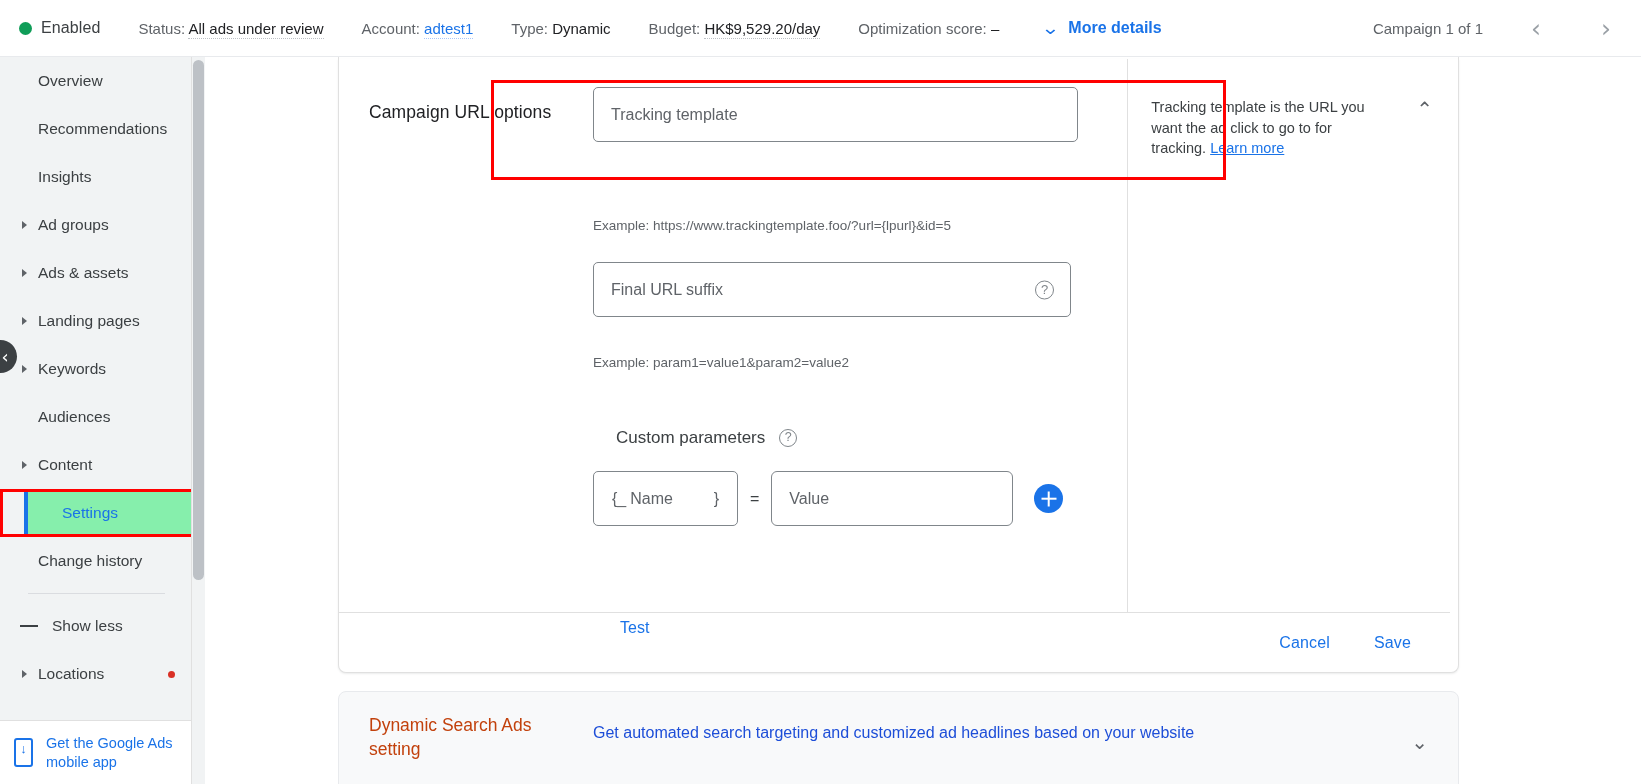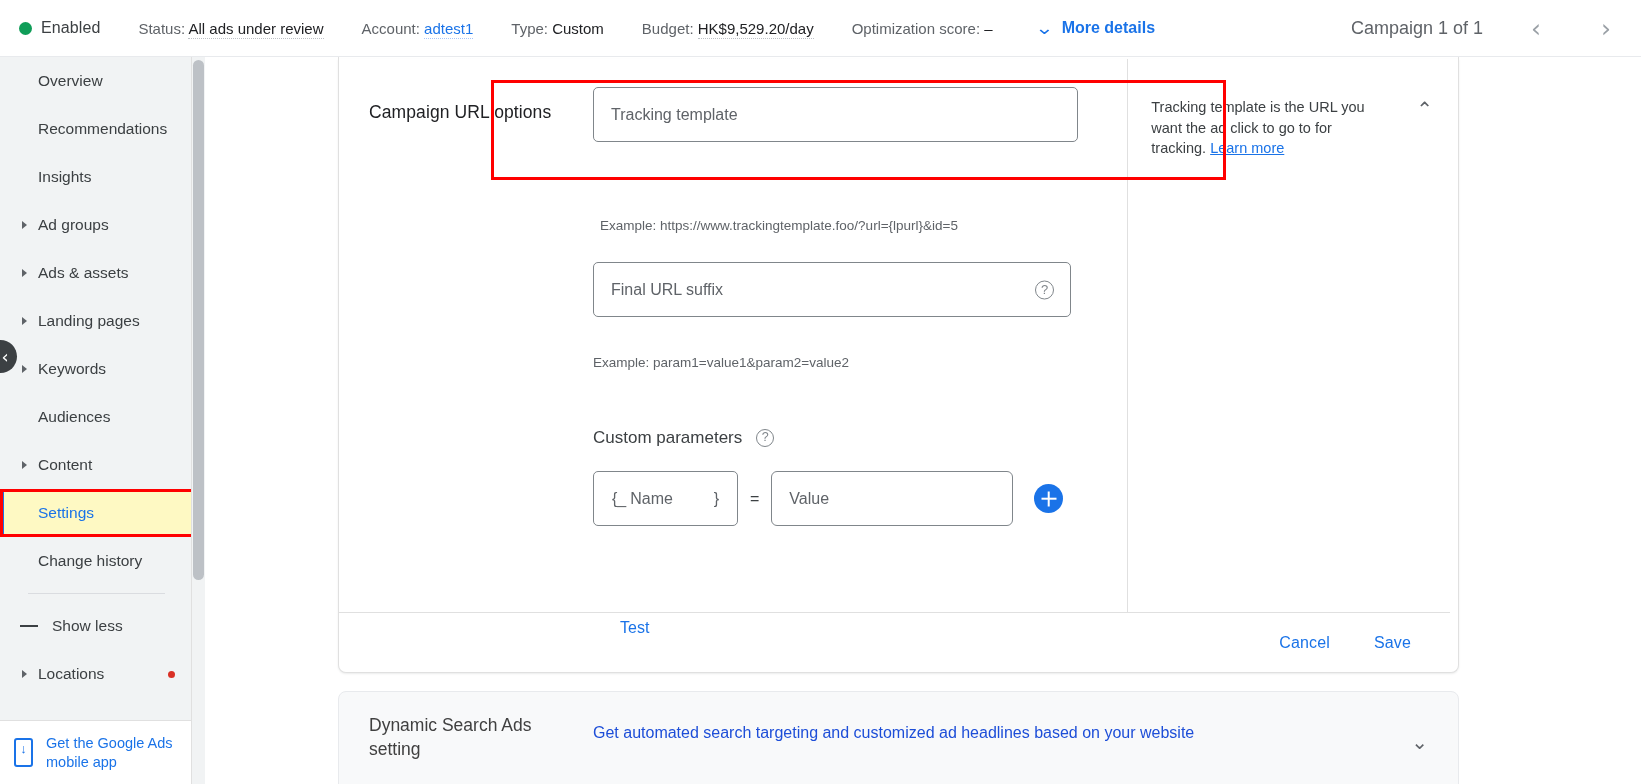--- a/index.html
+++ b/index.html
@@ -33,21 +33,21 @@
   .meta-item .val.plain { border-bottom: none; }
   .more-details {
     margin-left: 44px; display: flex; align-items: center; cursor: pointer;
   }
   .more-details .chev {
     color: #1a73e8; font-size: 18px; line-height: 1; margin-right: 10px;
     transform: scaleX(1.25);
   }
   .more-details .txt { color: #1a73e8; font-size: 16px; font-weight: 600; }
   .campaign-count {
-    position: absolute; right: 158px; font-size: 18px; color: #5f6368; white-space: nowrap;
+    position: absolute; right: 158px; font-size: 15px; color: #5f6368; white-space: nowrap;
   }
   .nav-arrow {
     position: absolute; font-size: 25px; color: #9aa0a6; cursor: pointer;
     font-family: "DejaVu Sans", sans-serif; line-height: 1;
   }
   .nav-arrow.prev { right: 100px; }
   .nav-arrow.next { right: 30px; color: #9aa0a6; }
 
   
   .sidebar {
@@ -61,21 +61,21 @@
   }
   .nav-item .caret {
     position: absolute; left: 22px; width: 0; height: 0;
     border-left: 5px solid #5f6368;
     border-top: 4px solid transparent; border-bottom: 4px solid transparent;
   }
   .nav-item .nm {
     font-size: 15.5px; color: #3c4043; margin-left: 14px; white-space: nowrap;
   }
   .nav-item.no-caret .nm { margin-left: 14px; }
-  .nav-item.active { background: #fef9c3; }
+  .nav-item.active { background: #86efac; margin-left: 24px; }
   .nav-item.active::before {
     content: ''; position: absolute; left: 0; top: 0; bottom: 0;
     width: 4px; background: #1a73e8;
   }
   .nav-item.active .nm { color: #1a73e8; font-weight: 500; }
   .nav-dot {
     position: absolute; right: 16px; width: 7px; height: 7px;
     border-radius: 50%; background: #d93025;
   }
   .nav-sep {
@@ -181,28 +181,28 @@
     position: absolute; right: 16px; top: 50%; transform: translateY(-50%);
     width: 19px; height: 19px; border-radius: 50%;
     border: 1.6px solid #80868b; color: #80868b;
     font-size: 13px; line-height: 16px; text-align: center; cursor: pointer;
   }
 
   .hint {
     position: absolute; left: 254px; font-size: 13.5px; color: #5f6368;
     white-space: nowrap;
   }
-  #hint-tracking { top: 159px; margin-left: 7px; }
+  #hint-tracking { top: 159px; }
   #hint-suffix { top: 296px; }
 
   .custom-params-row {
     position: absolute; left: 254px; top: 369px;
     display: flex; align-items: center;
   }
-  .custom-params-row .lbl { font-size: 17px; color: #3c4043; }
+  .custom-params-row .lbl { font-size: 17px; color: #3c4043; margin-left: 23px; }
   .custom-params-row .help-q2 {
     position: static; transform: none; margin-left: 14px;
     width: 18px; height: 18px; border-radius: 50%;
     border: 1.6px solid #80868b; color: #80868b;
     font-size: 12.5px; line-height: 15px; text-align: center; cursor: pointer;
   }
 
   .param-row { position: absolute; left: 254px; top: 412px; display: flex; align-items: center; }
   .param-name {
     width: 145px; height: 55px; border: 1px solid #80868b; border-radius: 5px;
@@ -261,21 +261,21 @@
   }
 
   
   .dsa-card {
     position: absolute; left: 133px; top: 634px; width: 1121px; height: 112px;
     background: #f8f9fa; border: 1px solid #e8eaed; border-radius: 8px;
     cursor: pointer;
   }
   .dsa-title {
     position: absolute; left: 30px; top: 22px; width: 205px;
-    font-size: 17.5px; color: #404040; line-height: 1.35;
+    font-size: 17.5px; color: #c2410c; line-height: 1.35;
   }
   .dsa-sub {
     position: absolute; left: 254px; top: 32px;
     font-size: 16px; color: #1d4ed8; white-space: nowrap;
   }
   .dsa-chev {
     position: absolute; right: 30px; top: 40px;
     font-size: 20px; color: #5f6368; font-family: "DejaVu Sans", sans-serif;
     line-height: 1; cursor: pointer;
   }
@@ -292,21 +292,21 @@
     <span class="val">All ads under review</span>
   </div>
 
   <div class="meta-item">
     <span class="lbl">Account:</span>
     <span class="val link">adtest1</span>
   </div>
 
   <div class="meta-item">
     <span class="lbl">Type:</span>
-    <span class="val plain">Custom</span>
+    <span class="val plain">Dynamic</span>
   </div>
 
   <div class="meta-item">
     <span class="lbl">Budget:</span>
     <span class="val">HK$9,529.20/day</span>
   </div>
 
   <div class="meta-item">
     <span class="lbl">Optimization score:</span>
     <span class="val plain">–</span>

